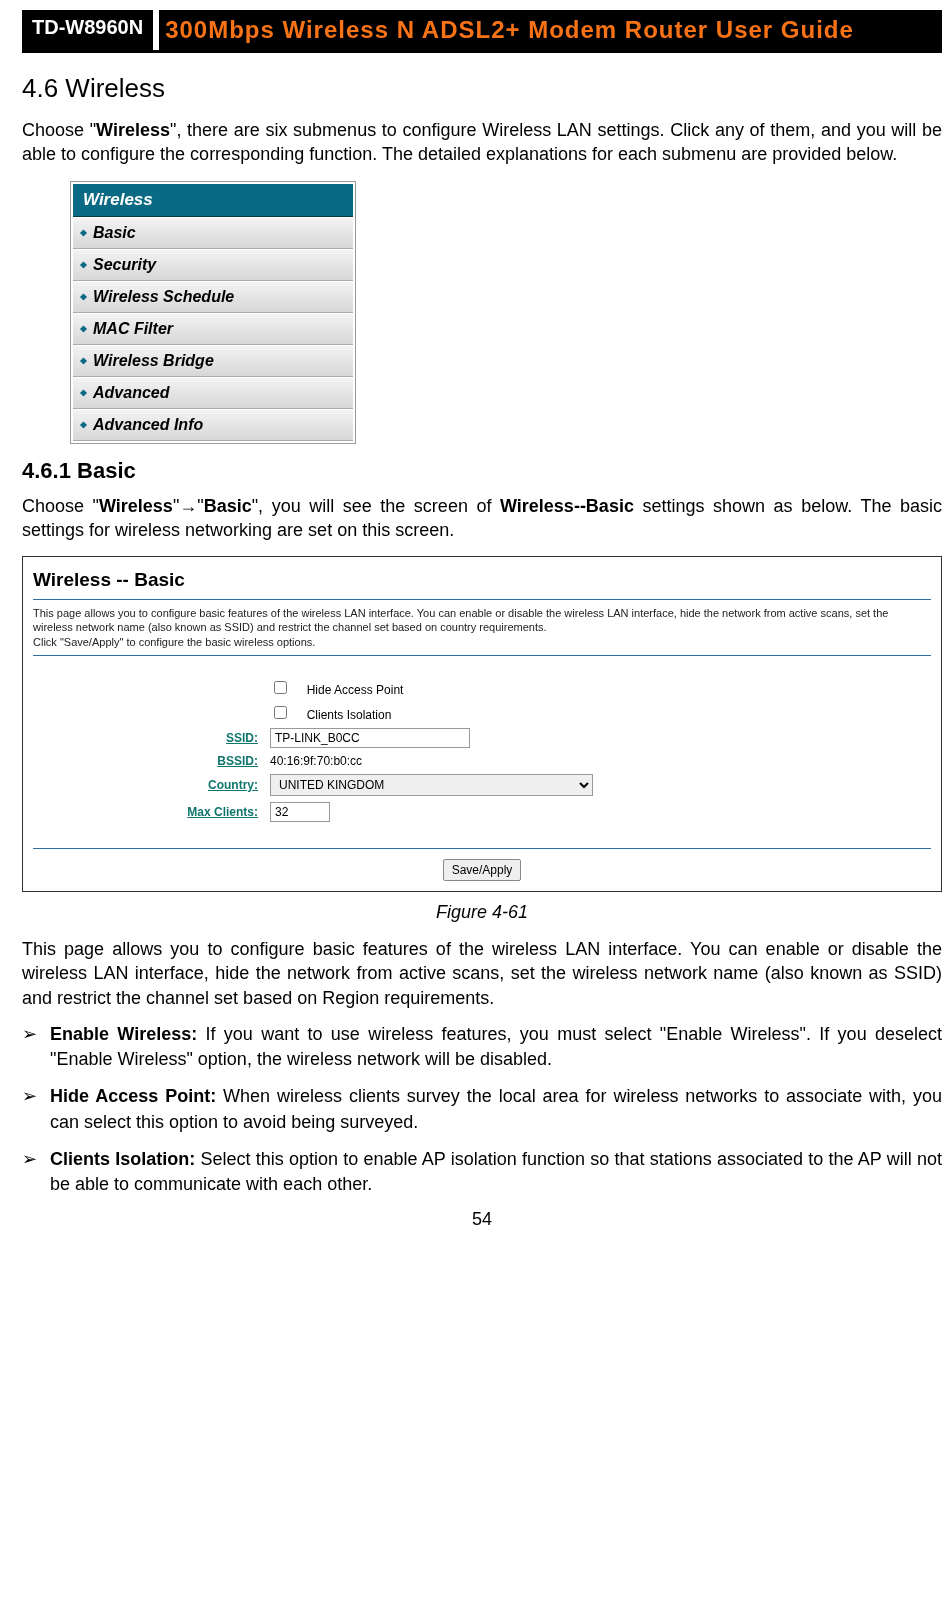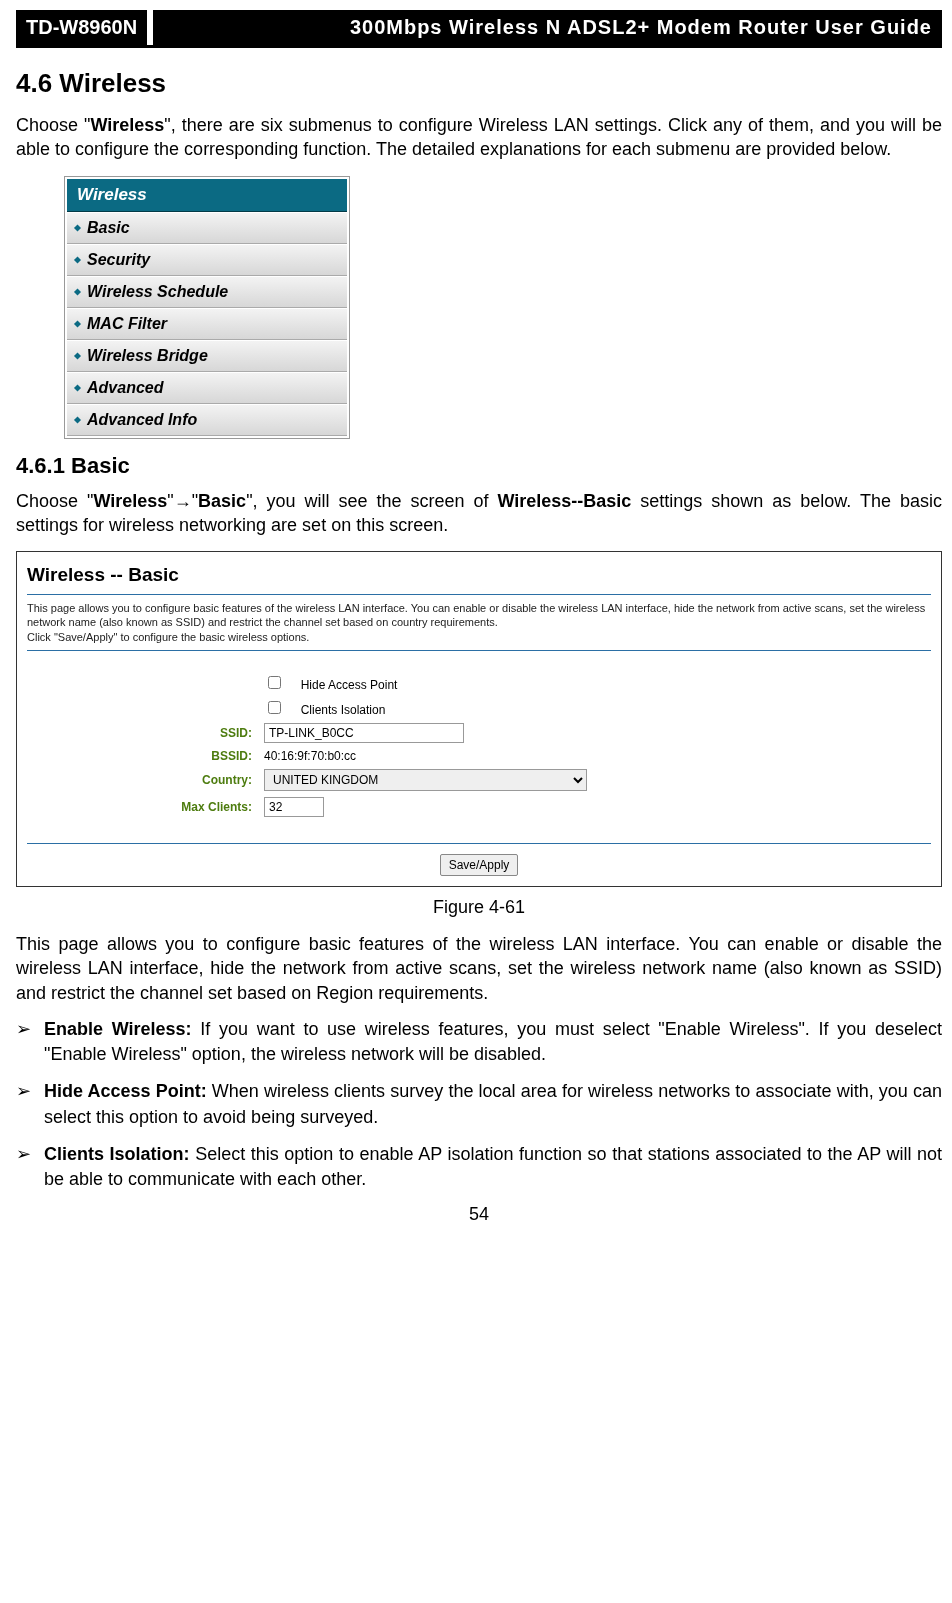--- a/index.html
+++ b/index.html
@@ -4,49 +4,49 @@
 <style>
   body {
     margin: 0;
     padding: 0;
     font-family: Arial, Helvetica, sans-serif;
     background: #fff;
     color: #000;
     width: 952px;
   }
   .page {
-    padding: 10px 10px 30px 16px;
+    padding: 10px 10px 30px 22px;
   }
   .header-bar {
     display: flex;
     align-items: stretch;
     border-bottom: 3px solid #000;
     margin-bottom: 18px;
   }
   .header-model {
     background: #000;
     color: #fff;
     font-weight: bold;
     padding: 6px 10px;
     font-size: 20px;
   }
   .header-title {
     flex: 1;
     background: #000;
-    color: #ffffff;
+    color: #f97316;
     font-weight: bold;
     padding: 6px 10px 6px 6px;
-    font-size: 20px;
-    text-align: right;
+    font-size: 24px;
+    text-align: left;
     margin-left: 6px;
     letter-spacing: 1px;
   }
   .h2 {
     font-size: 26px;
-    font-weight: bold;
+    font-weight: normal;
     margin: 20px 0 14px 0;
   }
   .h3 {
     font-size: 22px;
     font-weight: bold;
     margin: 14px 0 8px 0;
   }
   .para {
     font-size: 18px;
     line-height: 1.35;
@@ -117,21 +117,22 @@
   }
   .form-row {
     display: flex;
     align-items: center;
     margin: 6px 0;
   }
   .form-label {
     width: 225px;
     text-align: right;
     padding-right: 12px;
-    color: #4d7c0f;
+    color: #0f766e;
+    text-decoration: underline;
   }
   .form-control input[type=text] {
     font-size: 12px;
     padding: 2px 4px;
     border: 1px solid #999;
   }
   .form-control select {
     font-size: 12px;
     padding: 2px 4px;
     border: 1px solid #999;
@@ -146,20 +147,21 @@
     padding: 3px 8px;
     background: #efefef;
     border: 1px solid #888;
     border-radius: 2px;
     cursor: pointer;
   }
   .fig-caption {
     text-align: center;
     font-size: 18px;
     margin: 10px 0 14px 0;
+    font-style: italic;
   }
   .bullet-list {
     margin: 10px 0;
     padding: 0;
   }
   .bullet-item {
     display: flex;
     margin: 12px 0;
     font-size: 18px;
     line-height: 1.4;

